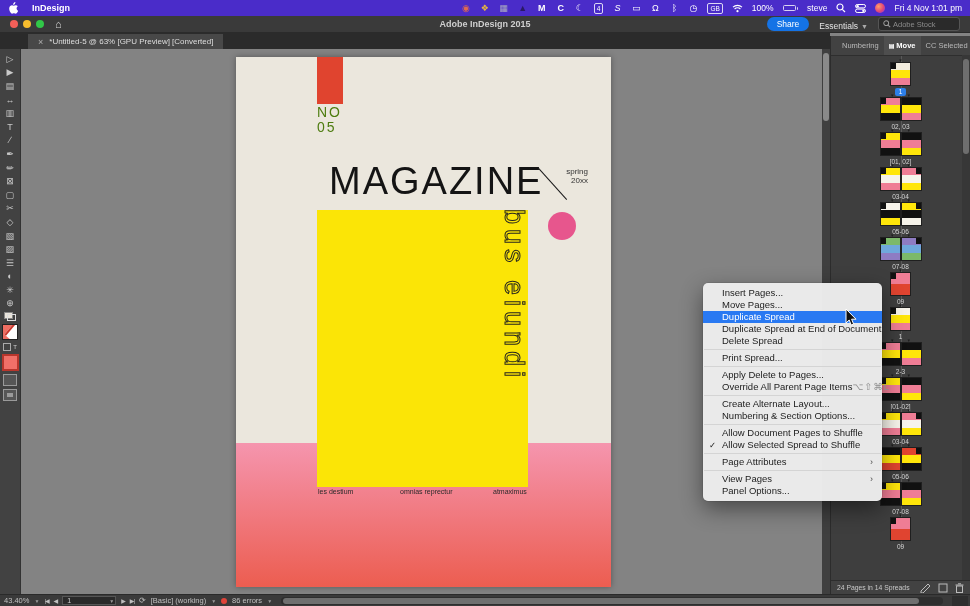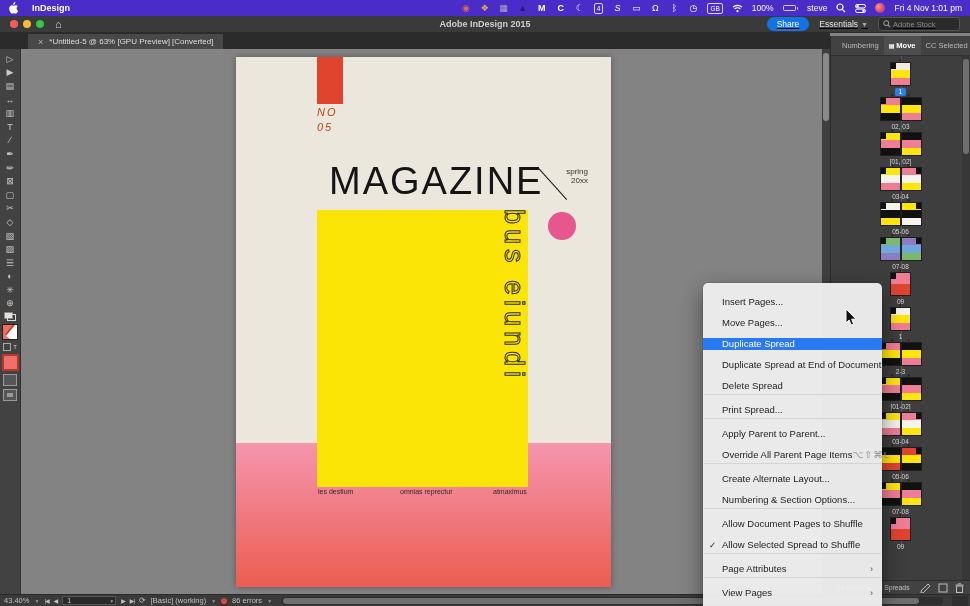--- a/index.html
+++ b/index.html
@@ -23,21 +23,21 @@
   .siri-ball{width:10px;height:10px;border-radius:50%;
              background:radial-gradient(circle at 35% 35%,#ff9d66,#e0457b 55%,#7a3cf0);}
 
   
   .titlebar{position:absolute;left:0;top:16px;width:970px;height:17px;background:#3a3a3a;
             display:flex;align-items:center;padding:0 10px;box-sizing:border-box;border-bottom:1px solid #2b2b2b;}
   .tl{width:8px;height:8px;border-radius:50%;margin-right:5px;}
   .tl.red{background:#f35f58;} .tl.yel{background:#f8bd2e;} .tl.grn{background:#31c748;}
   .home-ic{color:#cfcfcf;font-size:11px;margin-left:6px;}
   .app-title{position:absolute;left:50%;transform:translateX(-50%);color:#cfcfcf;font-size:9px;font-weight:bold;}
-  .tb-right{margin-left:auto;display:flex;align-items:center;gap:10px;text-decoration:underline;}
+  .tb-right{margin-left:auto;display:flex;align-items:flex-end;gap:10px;}
   .share-btn{background:#1473e6;color:#fff;font-size:8.5px;padding:2px 10px;border-radius:8px;}
   .workspace{color:#e3e3e3;font-size:8.5px;}
   .ws-chev{color:#a9a9a9;font-size:7px;margin-left:3px;}
   .stock-box{background:#2a2a2a;border:1px solid #555;border-radius:3px;height:12px;display:flex;
              align-items:center;padding:0 4px;width:72px;}
   .stock-box input{background:transparent;border:none;outline:none;color:#9a9a9a;font-size:7.5px;width:60px;
                    font-family:"Liberation Sans",sans-serif;}
   .stock-box input::placeholder{color:#8b8b8b;}
 
   
@@ -67,21 +67,21 @@
   
   .canvas{position:absolute;left:22px;top:49px;width:808px;height:545px;background:#838383;overflow:hidden;}
   .vscroll{position:absolute;right:0;top:0;width:8px;height:100%;background:#3f3f3f;}
   .vscroll .thumb{position:absolute;left:1px;top:4px;width:6px;height:68px;background:#8a8a8a;border-radius:3px;}
 
   .page{position:absolute;left:214px;top:8px;width:375px;height:530px;background:#ebe7dd;
         box-shadow:0 0 6px rgba(0,0,0,0.35);}
   .grad-band{position:absolute;left:0;top:386px;width:375px;height:144px;
              background:linear-gradient(to bottom,#f595ae,#ec5d50);}
   .red-rect{position:absolute;left:81px;top:0;width:26px;height:47px;background:#e0442f;}
-  .no-text{position:absolute;left:81px;top:48px;font-size:11px;line-height:15px;letter-spacing:2px;color:#c2410c;font-style:italic;}
+  .no-text{position:absolute;left:81px;top:48px;font-size:14px;line-height:15px;letter-spacing:2px;color:#4d7c0f;}
   .magazine{position:absolute;left:76px;top:103px;font-size:38px;letter-spacing:2px;color:#141414;font-weight:400;margin-left:17px;}
   .diag-line{position:absolute;left:303px;top:111px;width:42px;height:0;border-top:1.6px solid #1a1a1a;
              transform:rotate(48deg);transform-origin:left top;}
   .season{position:absolute;left:320px;top:110px;width:32px;font-size:8px;line-height:9px;color:#333;text-align:right;}
   .yellow-rect{position:absolute;left:81px;top:153px;width:211px;height:277px;background:#fbe506;}
   .vert-text{position:absolute;left:262px;top:152px;height:270px;writing-mode:vertical-rl;
              font-size:27px;letter-spacing:5px;color:transparent;-webkit-text-stroke:1px #1f1f1f;}
   .pink-circle{position:absolute;left:312px;top:155px;width:28px;height:28px;border-radius:50%;background:#e7568d;}
   .pg-footer{position:absolute;left:0;top:431px;width:375px;font-size:7px;color:#2a2a2a;}
   .pg-footer span{position:absolute;white-space:nowrap;}
@@ -126,21 +126,21 @@
                     font-family:"Liberation Sans",sans-serif;}
   .err-dot{width:6px;height:6px;border-radius:50%;background:#e0443a;display:inline-block;}
   .hscroll{flex:1;height:8px;background:#2e2e2e;border-radius:4px;margin:0 4px;position:relative;}
   .hscroll .thumb{position:absolute;left:2px;top:1px;height:6px;width:96%;background:#6f6f6f;border-radius:3px;}
   .sb-corner{width:16px;height:10px;background:#2e2e2e;margin-right:2px;}
 
   
   .ctxmenu{position:absolute;left:703px;top:283px;width:179px;background:rgba(236,236,236,0.98);
            border-radius:5px;box-shadow:0 8px 22px rgba(0,0,0,0.45),0 0 0 0.5px rgba(0,0,0,0.15);
            padding:4px 0;font-size:9.5px;color:#1c1c1c;z-index:50;}
-  .mi{height:12px;line-height:12px;padding:0 9px 0 19px;position:relative;display:flex;white-space:nowrap;margin-top:9px;}
+  .mi{height:12px;line-height:12px;padding:0 9px 0 19px;position:relative;display:flex;white-space:nowrap;}
   .mi .sc{margin-left:auto;color:#8e8e8e;letter-spacing:1px;}
   .mi .arr{margin-left:auto;color:#4a4a4a;font-size:9px;}
   .mi.hl{background:#2979f2;color:#fff;}
   .mi .chk{position:absolute;left:6px;font-size:8.5px;}
   .msep{height:1px;background:#d4d4d4;margin:2px 1px;}
 
   
   .cursor{position:absolute;left:845px;top:308px;z-index:60;}
 </style>
 </head>
@@ -557,21 +557,21 @@
     </div>
     <div class="mi">
       <span>Delete Spread</span>
     </div>
     <div class="msep"></div>
     <div class="mi">
       <span>Print Spread...</span>
     </div>
     <div class="msep"></div>
     <div class="mi">
-      <span>Apply Parent to Parent...</span>
+      <span>Apply Delete to Pages...</span>
     </div>
     <div class="mi">
       <span>Override All Parent Page Items</span>
       <span class="sc">⌥⇧⌘L</span>
     </div>
     <div class="msep"></div>
     <div class="mi">
       <span>Create Alternate Layout...</span>
     </div>
     <div class="mi">

